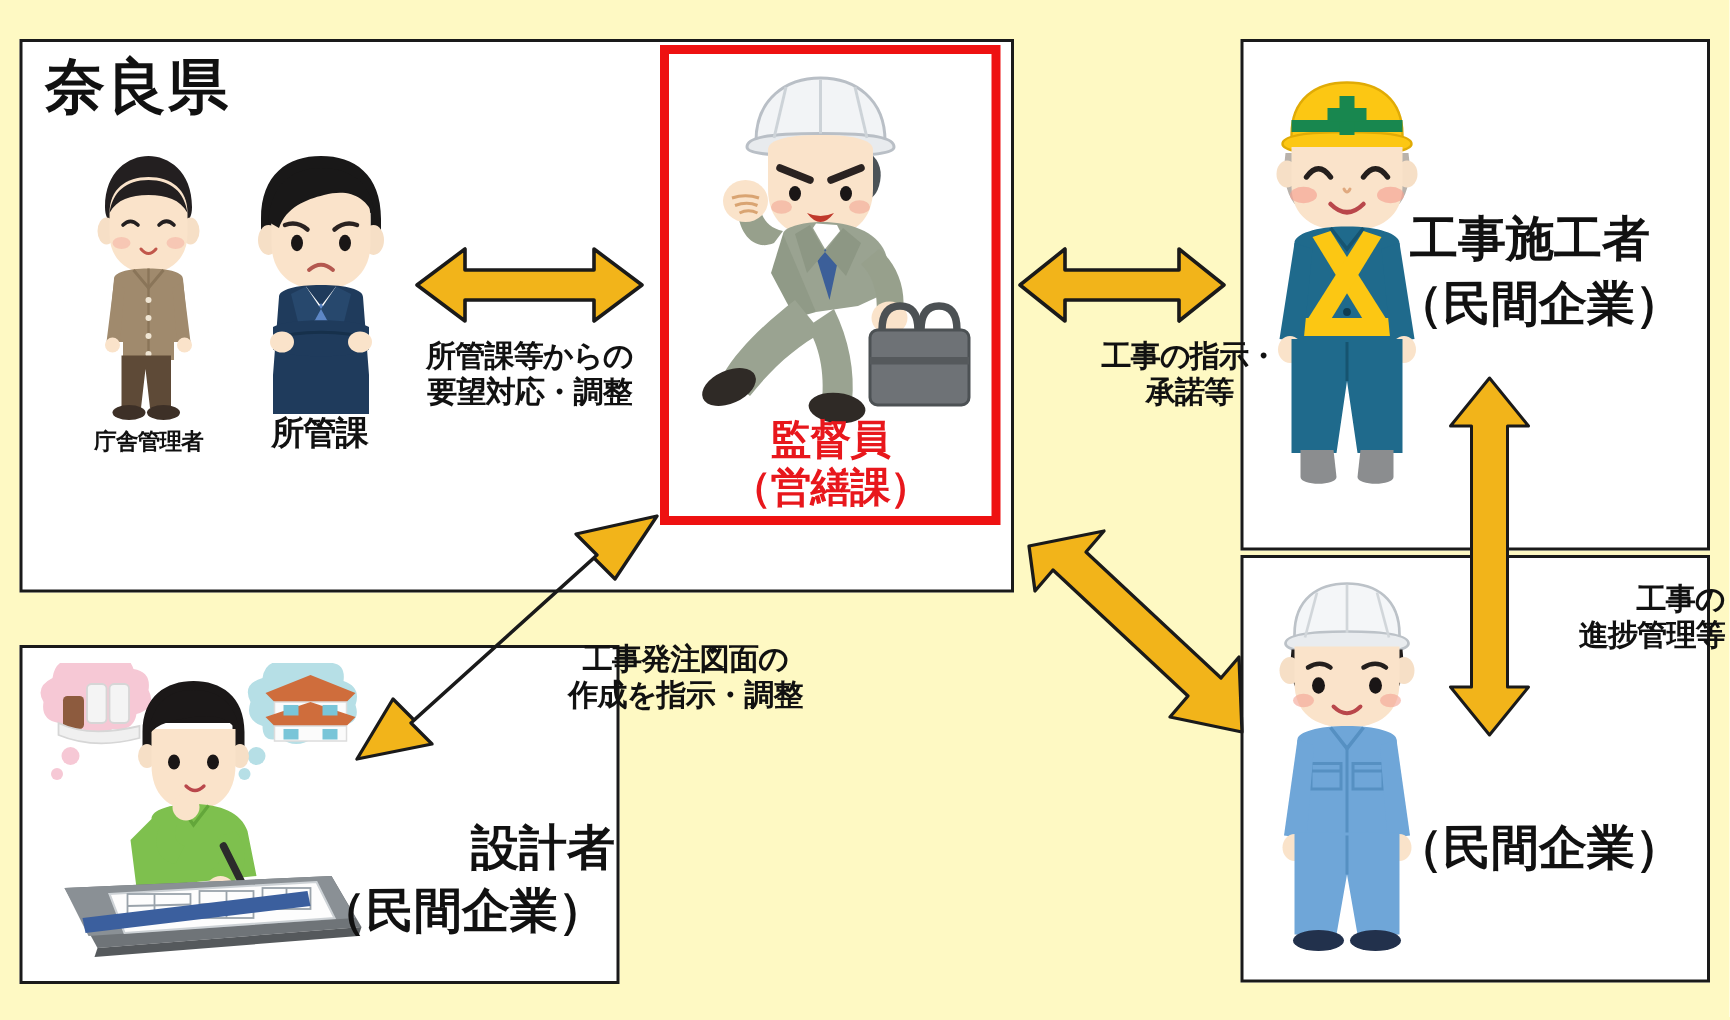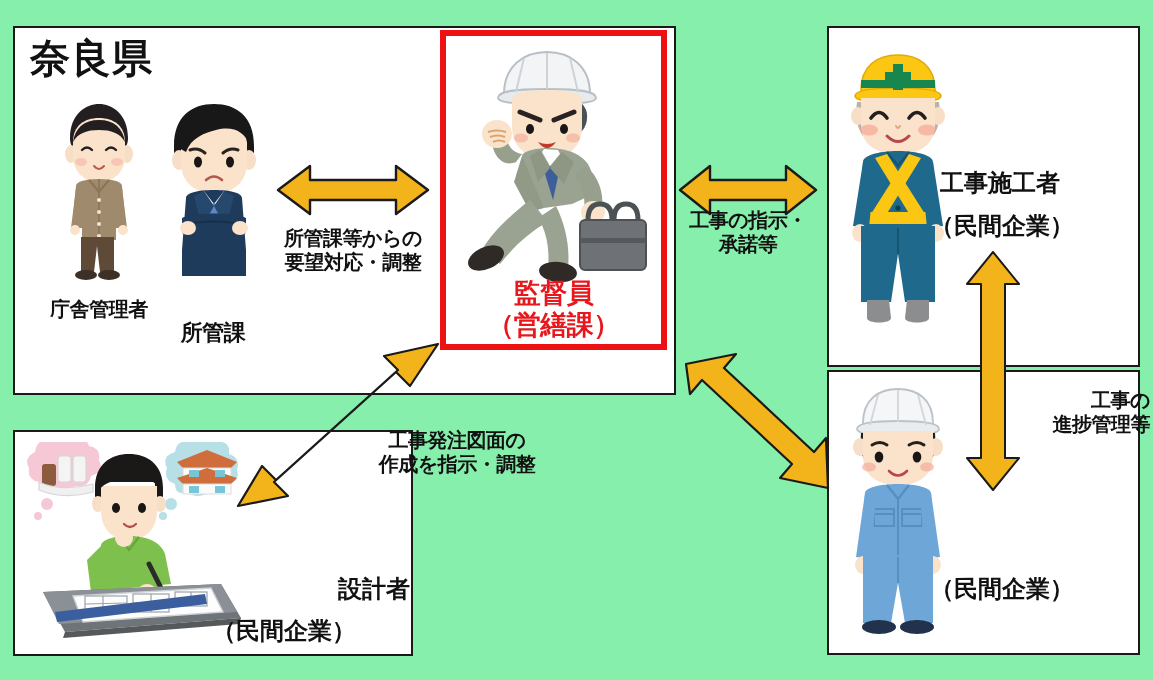--- a/index.html
+++ b/index.html
@@ -4,21 +4,21 @@
 <style>
   html,body{margin:0;padding:0;background:#ffffff;}
   body{
     font-family:"Liberation Sans","DejaVu Sans",sans-serif;
     -webkit-font-smoothing:antialiased;
   }
   #stage{
     position:relative;
     width:1153px;
     height:680px;
-    background:#86efac;
+    background:#fef9c3;
     overflow:hidden;
   }
   .box{
     position:absolute;
     border:2px solid #1a1a1a;
     background:#ffffff;
     box-sizing:border-box;
   }
   .redbox{
     position:absolute;
@@ -31,21 +31,21 @@
     position:absolute;
     color:#111111;
     font-weight:700;
     line-height:1.12;
     text-align:center;
     white-space:pre-line;
     letter-spacing:-0.5px;
     z-index:8;
   }
   .title-lg{font-size:40px;letter-spacing:1px;}
-  .title-md{font-size:24px;letter-spacing:0px;margin-top:28px;}
+  .title-md{font-size:32px;letter-spacing:0px;}
   .cap{font-size:22px;font-weight:700;}
   .arrowlbl{font-size:20px;font-weight:700;line-height:1.2;}
   .redmsg{font-size:27px;font-weight:700;line-height:1.3;color:#e8171c;}
   .centerlbl{font-size:27px;font-weight:700;line-height:1.18;color:#e8171c;}
   .arrowsvg{position:absolute;z-index:5;overflow:visible;}
   .charwrap{position:absolute;z-index:4;}
 </style>
 </head>
 <body>
 
@@ -88,21 +88,21 @@
     <path d="M66 88 L71 128 L62 128 L59 92 Z" fill="#a08a6d"></path>
     <ellipse cx="19" cy="130" rx="5" ry="5" fill="#fae3ca"></ellipse>
     <ellipse cx="67" cy="130" rx="5" ry="5" fill="#fae3ca"></ellipse>
 
     <path d="M25 137 L25 172 L38 172 L41 146 L44 172 L58 172 L58 137 Z" fill="#5e4a37"></path>
 
     <ellipse cx="30" cy="175" rx="11" ry="5" fill="#3d3027"></ellipse>
     <ellipse cx="53" cy="175" rx="11" ry="5" fill="#3d3027"></ellipse>
   </svg>
 
-  <div class="lbl cap" style="left:32px;top:298px;width:134px;font-size:20px;">庁舎管理者</div>
+  <div class="lbl cap" style="left:32px;top:287px;width:134px;font-size:15px;">庁舎管理者</div>
 
   <svg class="charwrap" style="left:164px;top:100px;" width="100" height="180" viewBox="0 0 100 180">
 
     <path d="M10 46 C10 16 28 4 50 4 C72 4 90 16 90 46 L90 66 L83 66 L83 42 L17 42 L17 66 L10 66 Z" fill="#191818"></path>
 
     <ellipse cx="15" cy="60" rx="7" ry="10" fill="#f6dfc6"></ellipse>
     <ellipse cx="85" cy="60" rx="7" ry="10" fill="#f6dfc6"></ellipse>
 
     <path d="M17 46 C17 26 30 17 50 17 C70 17 83 26 83 46 L83 62 C83 82 70 93 50 93 C30 93 17 82 17 62 Z" fill="#fae3ca"></path>
 
@@ -126,21 +126,21 @@
     <path d="M60 91 L50 106 L62 128 L70 96 Z" fill="#27486d"></path>
 
     <path d="M18 118 C28 112 72 112 82 118 L82 133 C72 139 28 139 18 133 Z" fill="#1f3b5c"></path>
     <path d="M18 126 C34 120 66 120 82 126" stroke="#16304b" stroke-width="2" fill="none"></path>
     <ellipse cx="24" cy="128" rx="8" ry="7" fill="#fae3ca"></ellipse>
     <ellipse cx="76" cy="128" rx="8" ry="7" fill="#fae3ca"></ellipse>
 
     <path d="M18 150 L18 176 L82 176 L82 150 Z" fill="#1f3b5c"></path>
   </svg>
 
-  <div class="lbl cap" style="left:163px;top:277px;width:100px;font-size:22px;margin-top:44px;">所管課</div>
+  <div class="lbl cap" style="left:163px;top:277px;width:100px;font-size:22px;">所管課</div>
 
   <div class="redbox" style="left:440px;top:30px;width:227px;height:320px;"></div>
 
   <svg class="charwrap" style="left:452px;top:42px;z-index:7;" width="200" height="240" viewBox="0 0 200 240">
 
     <path d="M52 52 C52 24 72 10 95 10 C118 10 138 24 138 52 L138 56 L52 56 Z" fill="#f2f4f6" stroke="#b9bfc6" stroke-width="2"></path>
     <path d="M46 56 C46 50 58 47 95 47 C132 47 144 50 144 56 C144 60 132 62 95 62 C58 62 46 60 46 56 Z" fill="#e8ebee" stroke="#b9bfc6" stroke-width="2"></path>
     <path d="M95 11 L95 47" stroke="#cdd3d8" stroke-width="2"></path>
     <path d="M72 16 L64 50" stroke="#cdd3d8" stroke-width="2"></path>
     <path d="M118 16 L126 50" stroke="#cdd3d8" stroke-width="2"></path>
@@ -381,21 +381,21 @@
 
   <svg class="arrowsvg" style="left:276px;top:162px;" width="154" height="56" viewBox="0 0 154 56">
     <path d="M2 28 L34 4 L34 18 L120 18 L120 4 L152 28 L120 52 L120 38 L34 38 L34 52 Z" fill="#f2b41a" stroke="#1a1a1a" stroke-width="2.4" stroke-linejoin="round"></path>
   </svg>
   <div class="lbl arrowlbl" style="left:270px;top:226px;width:166px;">所管課等からの
 要望対応・調整</div>
 
   <svg class="arrowsvg" style="left:678px;top:162px;" width="140" height="56" viewBox="0 0 140 56">
     <path d="M2 28 L32 4 L32 18 L108 18 L108 4 L138 28 L108 52 L108 38 L32 38 L32 52 Z" fill="#f2b41a" stroke="#1a1a1a" stroke-width="2.4" stroke-linejoin="round"></path>
   </svg>
-  <div class="lbl arrowlbl" style="left:676px;top:208px;width:144px;">工事の指示・
+  <div class="lbl arrowlbl" style="left:676px;top:226px;width:144px;padding-left:45px;">工事の指示・
 承諾等</div>
 
   <svg class="arrowsvg" style="left:963px;top:250px;" width="60" height="242" viewBox="0 0 60 242">
     <path d="M30 2 L56 34 L42 34 L42 208 L56 208 L30 240 L4 208 L18 208 L18 34 L4 34 Z" fill="#f2b41a" stroke="#1a1a1a" stroke-width="2" stroke-linejoin="round"></path>
   </svg>
   <div class="lbl arrowlbl" style="left:1020px;top:388px;width:130px;text-align:right;">工事の
 進捗管理等</div>
 
   <svg class="arrowsvg" style="left:232px;top:340px;" width="210" height="170" viewBox="0 0 210 170">
     <path d="M206 4 L152 16 L166 30 L44 140 L30 126 L6 166 L56 156 L42 142 L164 32 L178 46 Z" fill="#f2b41a" stroke="#1a1a1a" stroke-width="2.2" stroke-linejoin="round"></path>

